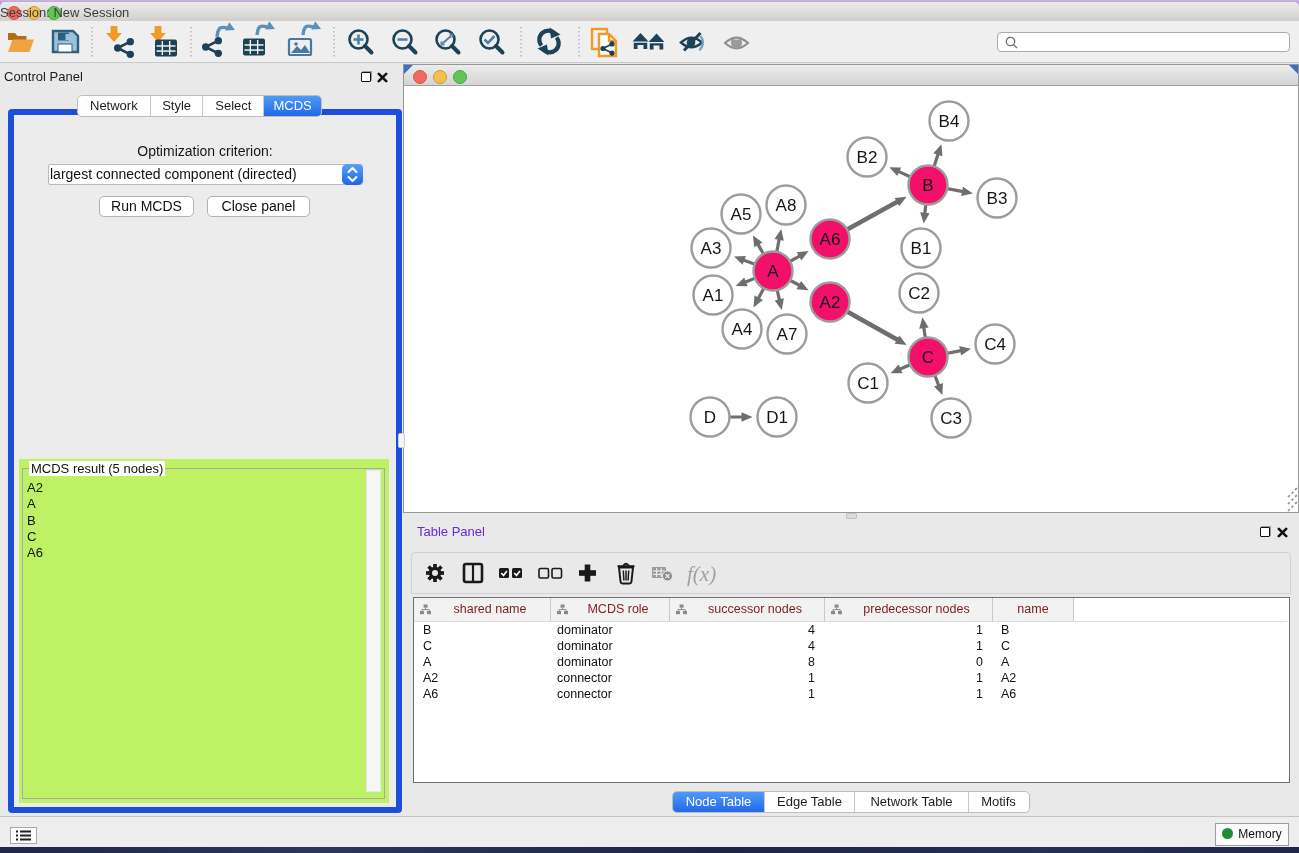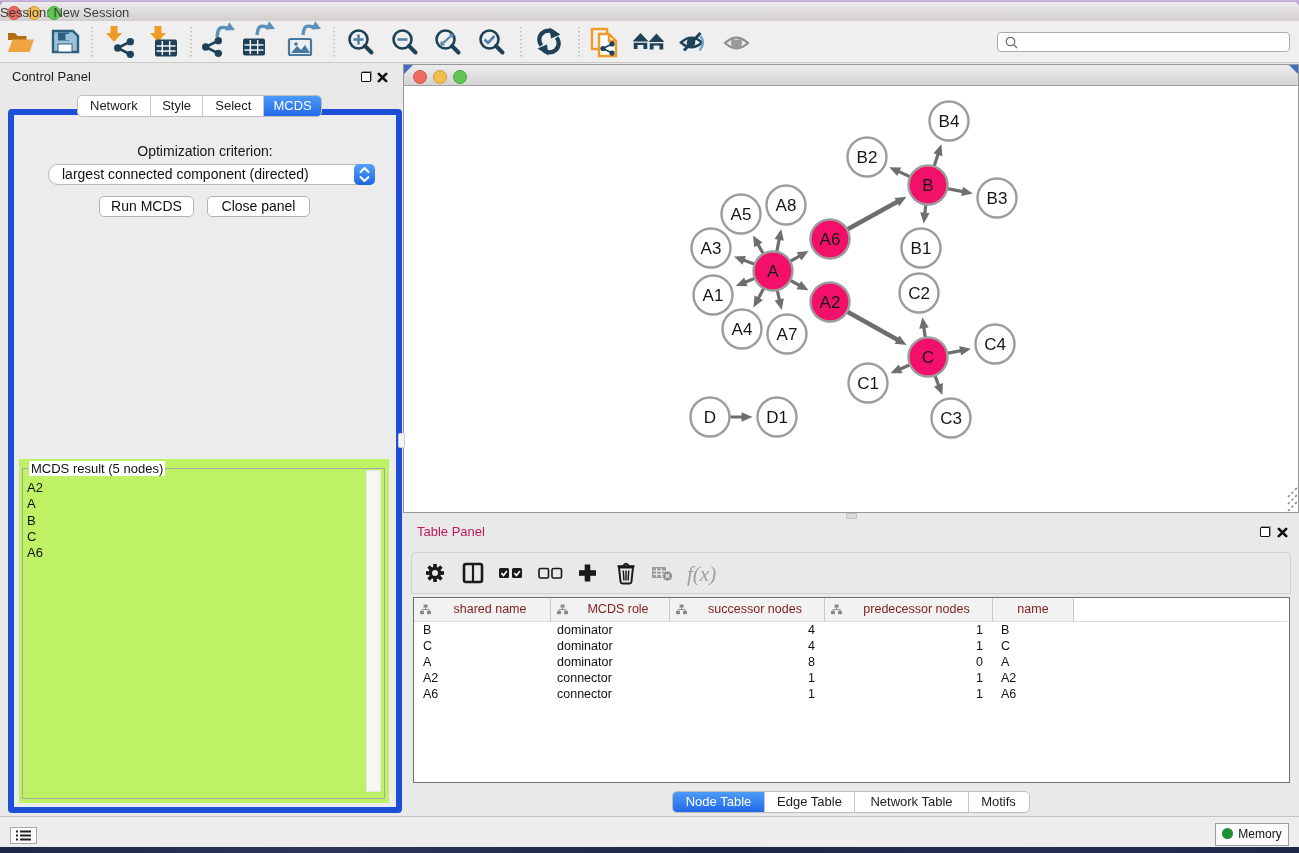--- a/index.html
+++ b/index.html
@@ -7,48 +7,48 @@
   font-family:"Liberation Sans",sans-serif;background:linear-gradient(#cdb9e2,#a88fc7 4px,#8f76b0)}
 #win{position:absolute;left:0;top:2px;width:1299px;height:845px;background:#e9e9e9;border-radius:5px 5px 0 0}
 #titlebar{position:absolute;left:0;top:2px;width:1299px;height:19px;border-radius:5px 5px 0 0;
   background:linear-gradient(#edebeb,#d3cfcf);border-bottom:1px solid #b1adad}
 .tl{position:absolute;top:4px;width:12px;height:12px;border-radius:50%}
 #wtitle{position:absolute;left:0;top:3px;width:1299px;font-size:13px;color:#3c3c3c}
 #toolbar{position:absolute;left:0;top:21px;width:1299px;height:41px;background:#efefef;border-bottom:1px solid #c9c9c9}
 #searchbox{position:absolute;left:997px;top:11px;width:291px;height:18px;background:#fff;
   border:1px solid #ababab;border-radius:4px}
 
-#cptitle{position:absolute;left:12px;top:69px;font-size:13px;color:#1c1c1c}
+#cptitle{position:absolute;left:4px;top:69px;font-size:13px;color:#1c1c1c}
 .fbtn{position:absolute;width:8px;height:8px;border:1.5px solid #111;border-radius:1px;background:#fff;box-shadow:1px -1px 0 #9a9a9a}
 .xbtn{position:absolute;font-size:13px;font-weight:bold;color:#111;line-height:10px}
 .tabs{position:absolute;display:flex;height:20px;border:1px solid #bdbdbd;border-radius:5px;background:#fff;overflow:hidden;z-index:6}
 .tab{font-size:13px;color:#1c1c1c;text-align:center;line-height:20px;border-left:1px solid #c8c8c8}
 .tab:first-child{border-left:none}
 .tab.sel{background:linear-gradient(#4d9bf8,#2268e8);color:#fff}
 #cpbox{position:absolute;left:8px;top:109px;width:382px;height:692px;background:#ececec;
   border:6px solid #1d4ed8;border-radius:4px}
 #optlabel{position:absolute;left:0;top:28px;width:100%;text-align:center;font-size:14px;color:#161616}
 #dropdown{position:absolute;left:34px;top:49px;width:312px;height:19px;background:#fff;
-  border:1px solid #b9b9b9;border-radius:10px;font-size:14px;color:#111;line-height:19px;padding-left:13px}
+  border:1px solid #b9b9b9;border-radius:2px;font-size:14px;color:#111;line-height:19px;padding-left:1px}
 #stepper{position:absolute;right:-1px;top:-1px;width:21px;height:21px;border-radius:5px;
   background:linear-gradient(#56a2f9,#1c66e5)}
 .btn{position:absolute;height:19px;background:#fff;border:1px solid #b3b3b3;border-radius:5px;
   font-size:14px;color:#111;text-align:center;line-height:19px}
 #resultpane{position:absolute;left:5px;top:344px;width:370px;height:344px;background:#bef264}
 #fieldset{position:absolute;left:3px;top:9px;width:361px;height:329px;border:1px solid #a8a8a8}
 #legend{position:absolute;left:6px;top:-8px;background:#fff;font-size:13px;color:#111;padding:0 2px}
 #listitems{position:absolute;left:4px;top:11px;font-size:13px;color:#111;line-height:16.3px}
 #lscroll{position:absolute;right:3px;top:1px;width:13px;height:320px;background:#f6f6f6;border:1px solid #e6e6e6}
 
 #netwin{position:absolute;left:403px;top:64px;width:894px;height:447px;border:1px solid #989898;background:#fff}
 #nettitle{position:absolute;left:0;top:0;width:100%;height:20px;
   background:linear-gradient(#ececec,#d4d4d4);border-bottom:1px solid #a2a2a2}
 #netname{position:absolute;left:0;top:3px;width:100%;text-align:center;font-size:13px;color:#222}
 
-#tptitle{position:absolute;left:417px;top:524px;font-size:13px;color:#be185d}
+#tptitle{position:absolute;left:417px;top:524px;font-size:13px;color:#6d28d9}
 #ttoolbar{position:absolute;left:411px;top:552px;width:878px;height:40px;background:#e9e9e9;
   border:1px solid #d2d2d2;border-radius:4px 4px 0 0}
 #tablebox{position:absolute;left:413px;top:597px;width:875px;height:184px;background:#fff;border:1px solid #6f6f6f}
 .hcell{position:absolute;top:0;height:23px;background:#f2f2f2;border-right:1px solid #c9c9c9;
   font-size:12.5px;color:#7f1d1d}
 .hlabel{position:absolute;top:4px;width:100%;text-align:center}
 .trow{position:absolute;font-size:12.5px;color:#111;height:16px;line-height:16px}
 
 #statusbar{position:absolute;left:0;top:816px;width:1299px;height:31px;background:#ededed;border-top:1px solid #c4c4c4}
 #listbtn{position:absolute;left:10px;top:10px;width:25px;height:15px;background:#fbfbfb;border:1px solid #a9a9a9}

